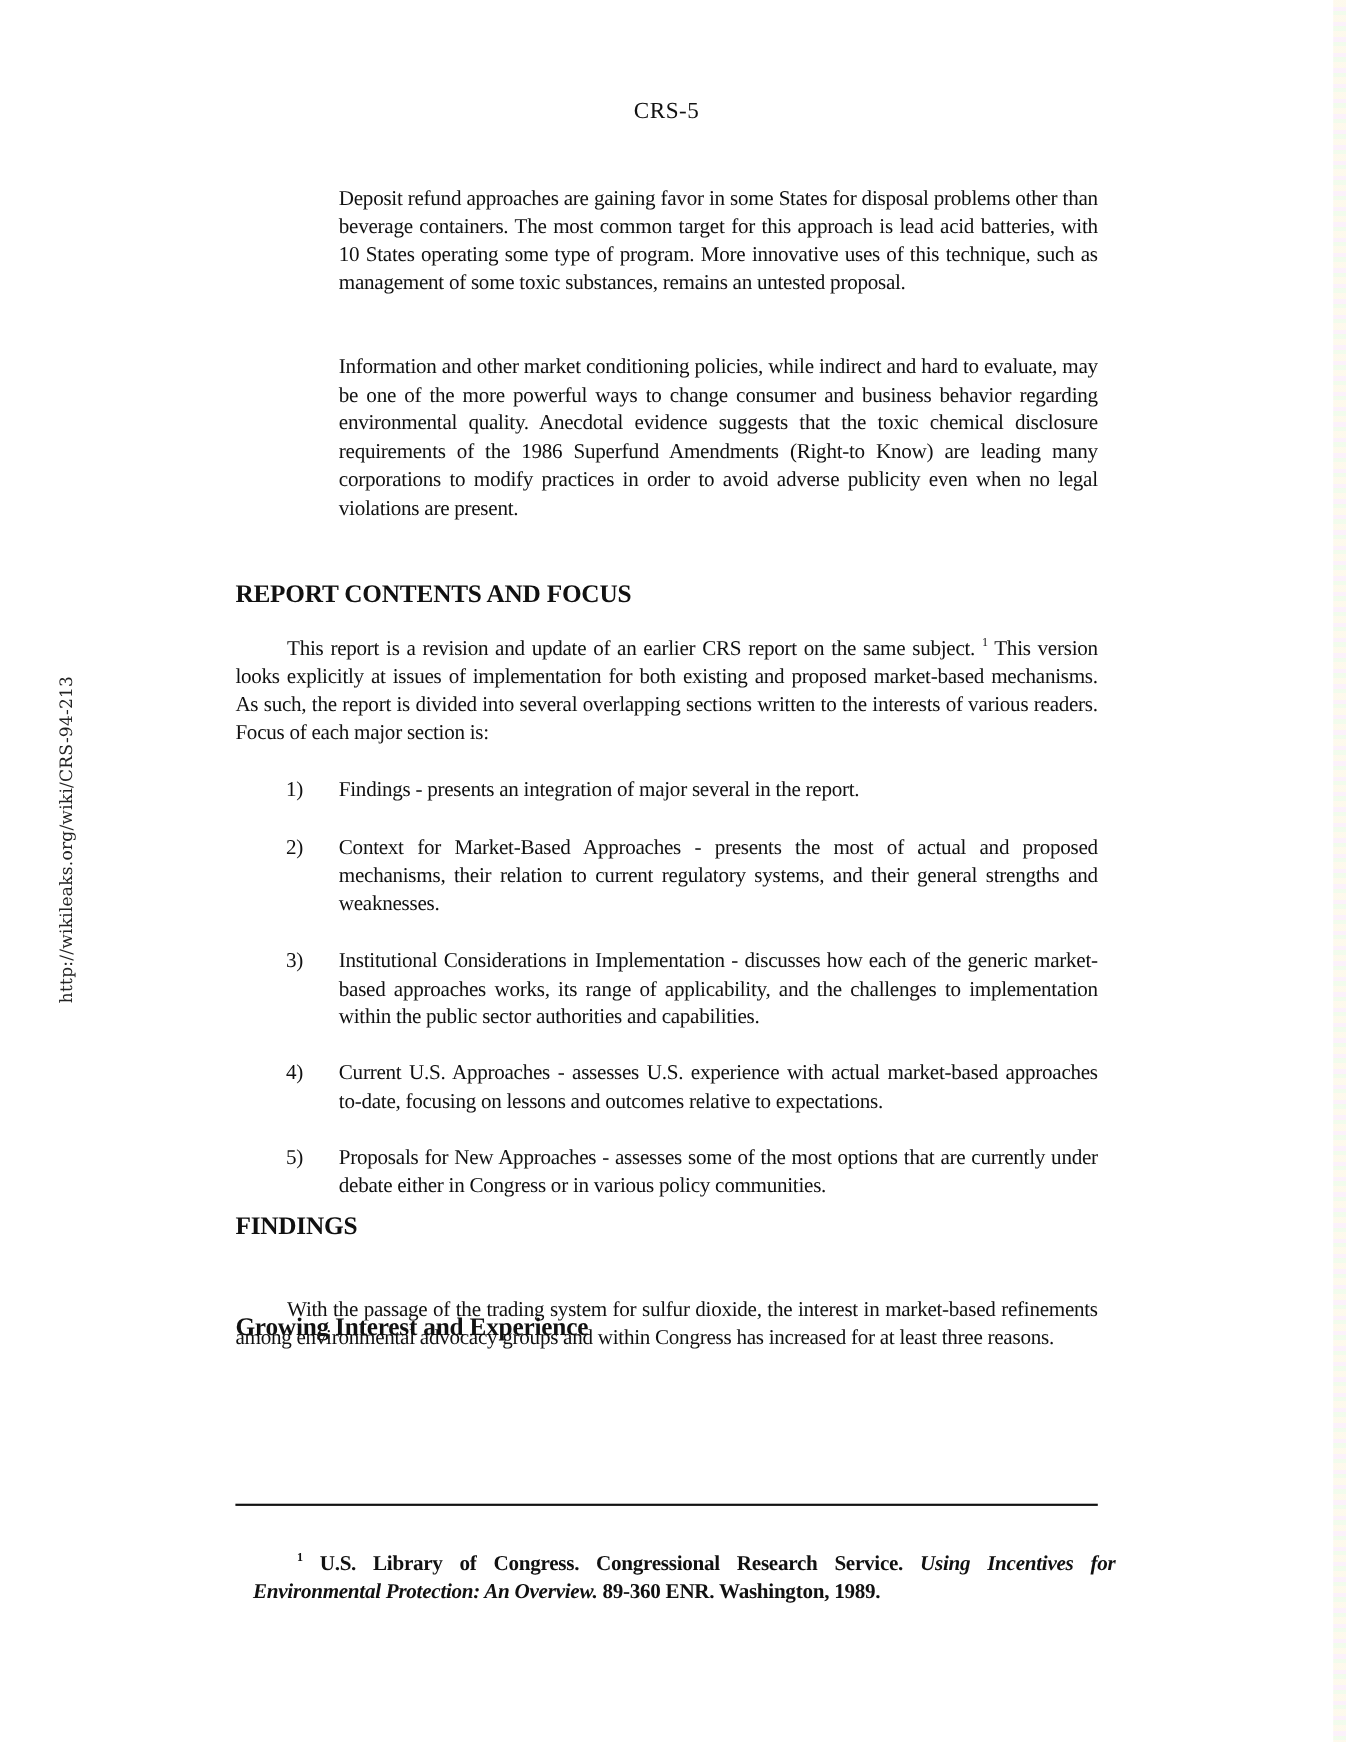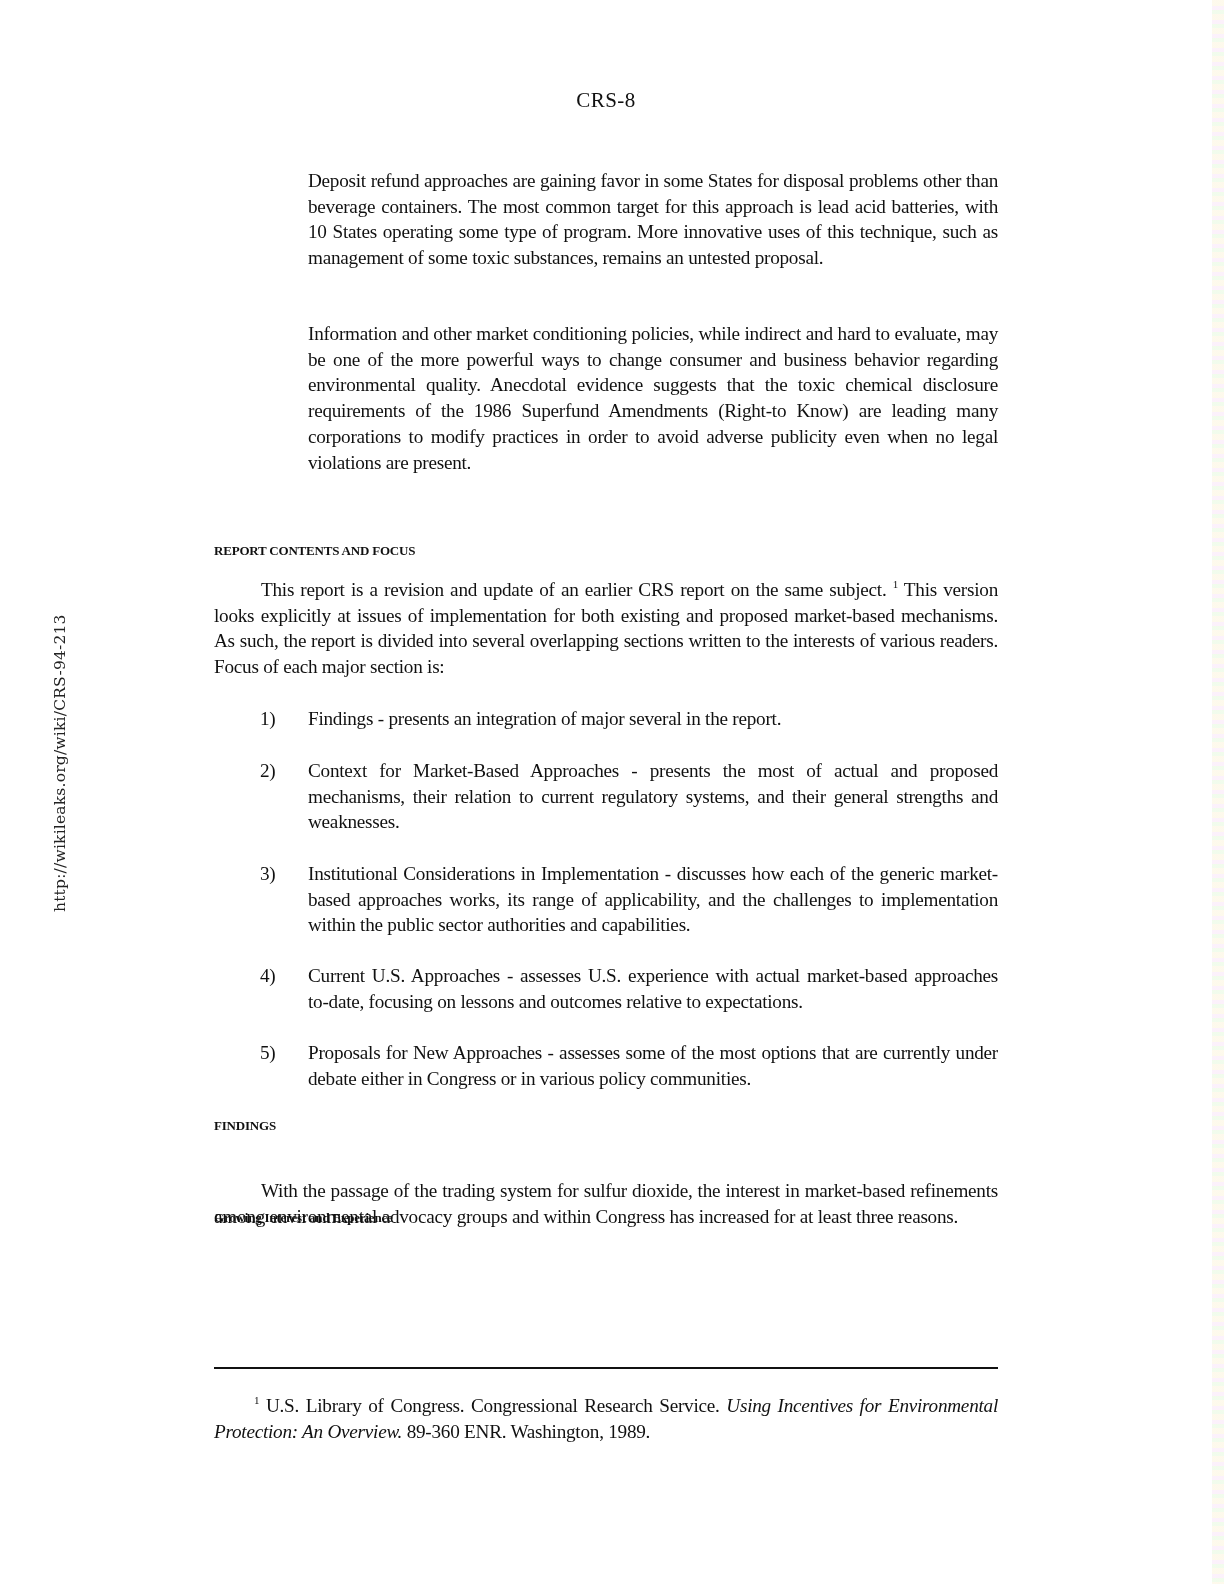--- a/index.html
+++ b/index.html
@@ -24,42 +24,41 @@
     opacity: 0.8;
   }
   .para {
     position: absolute; font-size: 19.2px; line-height: 25.7px;
     text-align: justify; letter-spacing: -0.25px; font-family: Liberation Serif, serif;
   }
   .block-indent { left: 308px; width: 690px; }
   .full { left: 214px; width: 784px; }
   .first-indent { text-indent: 47px; }
   .heading {
-    position: absolute; left: 214px; font-weight: bold; font-size: 13px;
+    position: absolute; left: 214px; font-weight: bold; font-size: 23px;
     letter-spacing: -0.2px;
-    margin-top: 16px;
   }
   .list-item { position: absolute; left: 260px; width: 738px; font-size: 19.2px; line-height: 25.7px; letter-spacing: -0.25px; }
   .list-num { position: absolute; left: 0; top: 0; }
   .list-text { position: absolute; left: 48px; width: 690px; text-align: justify; }
   sup { font-size: 11px; vertical-align: 8px; line-height: 0; }
   .rule {
     position: absolute; left: 214px; top: 1367px; width: 784px; height: 2px; background: #111;
   }
   .footnote {
     position: absolute; left: 214px; top: 1393px; width: 784px;
     font-size: 19.2px; line-height: 25.7px; text-align: justify; text-indent: 40px;
     letter-spacing: -0.25px;
   }
   .italic { font-style: italic; }
 </style>
 </head>
 <body>
 
-<div class="page-header">CRS-8</div>
+<div class="page-header">CRS-5</div>
 
 <div class="side-url">http://wikileaks.org/wiki/CRS-94-213</div>
 
 <div class="right-edge"></div>
 
 <p class="para block-indent" style="top:168px; margin:0;">Deposit refund approaches are gaining favor in some States for disposal problems other than beverage containers.  The most common target for this approach is lead acid batteries, with 10 States operating some type of program.  More innovative uses of this technique, such as management of some toxic substances, remains an untested proposal.</p>
 
 <p class="para block-indent" style="top:321px; margin:0;">Information and other market conditioning policies, while indirect and hard to evaluate, may be one of the more powerful ways to change consumer and business behavior regarding environmental quality.  Anecdotal evidence suggests that the toxic chemical disclosure requirements of the 1986 Superfund Amendments (Right-to Know) are leading many corporations to modify practices in order to avoid adverse publicity even when no legal violations are present.</p>
 
 <div class="heading" style="top:527px;">REPORT CONTENTS AND FOCUS</div>
@@ -92,13 +91,13 @@
 </div>
 
 <div class="heading" style="top:1102px;">FINDINGS</div>
 
 <div class="heading" style="top:1194px;">Growing Interest and Experience</div>
 
 <p class="para full first-indent" style="top:1178px; margin:0;">With the passage of the trading system for sulfur dioxide, the interest in market-based refinements among environmental advocacy groups and within Congress has increased for at least three reasons.</p>
 
 <div class="rule"></div>
 
-<p class="footnote" style="margin:0;"><sup>1</sup><span> U.S. Library of Congress.  Congressional Research Service.  </span><span class="italic">Using Incentives for Environmental Protection: An Overview.</span><span>  89-360 ENR.  Washington, 1989.</span></p>
+<p class="footnote" style="margin:16px;font-weight:bold;"><sup>1</sup><span> U.S. Library of Congress.  Congressional Research Service.  </span><span class="italic">Using Incentives for Environmental Protection: An Overview.</span><span>  89-360 ENR.  Washington, 1989.</span></p>
 
 </body></html>

